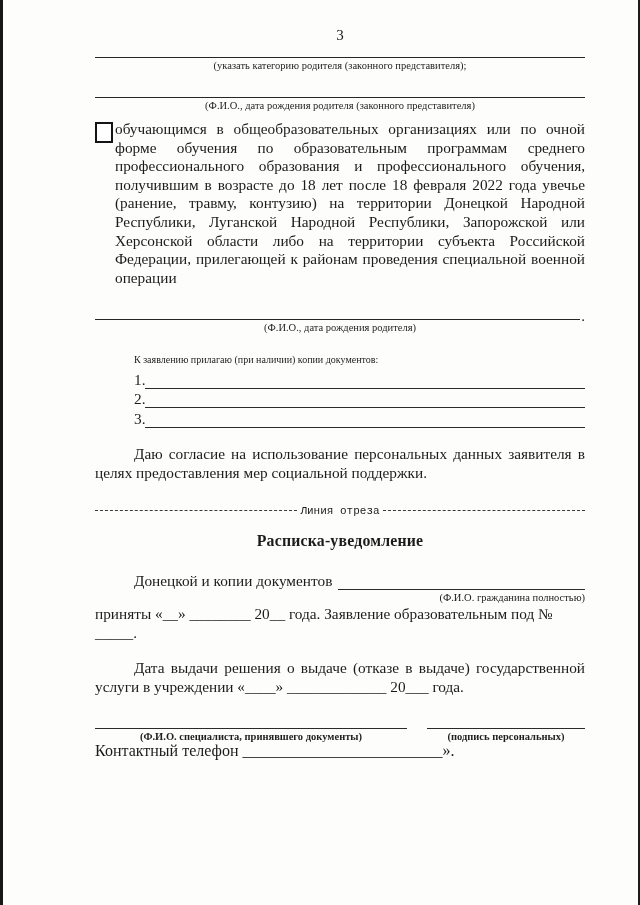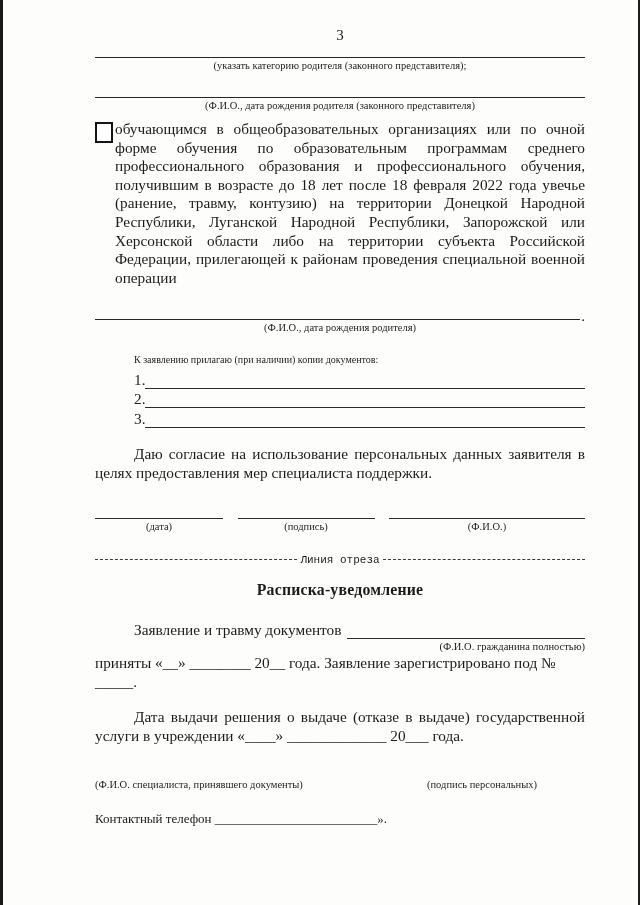--- a/index.html
+++ b/index.html
@@ -83,26 +83,26 @@
     margin-left:235px;width:255px;
   }
   .receipt-line2{margin-top:1px;font-size:15.3px;line-height:19.5px;}
 
   .decision{
     margin-top:15px;font-size:15.3px;line-height:19.5px;
     text-indent:39px;text-align:justify;text-align-last:left;font-family:Liberation Serif, serif;
   }
 
   .spec-row{display:flex;justify-content:space-between;margin-top:31px;}
-  .spec-col{display:flex;}
+  .spec-col{display:flex;flex-direction:column;font-weight:bold;}
   .spec-col .rule{border-bottom:1.5px solid #2a2a2a;}
   .spec-fio{width:312px;}
   .spec-sign{width:158px;}
 
-  .contact{margin-top:21px;font-size:13px;}
+  .contact{font-size:16px;}
 </style>
 </head>
 <body>
 
 <div class="page">
   <div class="edge-left"></div>
   <div class="edge-right"></div>
 
   <div class="content">
 
@@ -136,51 +136,37 @@
     </div>
     <div class="attach-item">
       <span class="num">2.</span>
       <div class="rule"></div>
     </div>
     <div class="attach-item">
       <span class="num">3.</span>
       <div class="rule"></div>
     </div>
 
-    <div class="consent">Даю согласие на использование персональных данных заявителя в целях предоставления мер специалиста поддержки.</div>
+    <div class="consent">Даю согласие на использование персональных данных заявителя в целях предоставления мер социальной поддержки.</div>
 
-    <div class="sig-row">
-      <div class="sig-col sig-date">
-        <div class="rule"></div>
-        <div class="caption">(дата)</div>
-      </div>
-      <div class="sig-col sig-sign">
-        <div class="rule"></div>
-        <div class="caption">(подпись)</div>
-      </div>
-      <div class="sig-col sig-fio">
-        <div class="rule"></div>
-        <div class="caption">(Ф.И.О.)</div>
-      </div>
-    </div>
 
     <div class="cut-row">
       <div class="cut-dash"></div>
       <div class="cut-label">Линия отреза</div>
       <div class="cut-dash"></div>
     </div>
 
     <div class="receipt-title">Расписка-уведомление</div>
 
     <div class="receipt-line1">
-      <span class="lbl">Заявление и травму документов</span>
+      <span class="lbl">Донецкой и копии документов</span>
       <div class="rule"></div>
     </div>
     <div class="receipt-caption">(Ф.И.О. гражданина полностью)</div>
-    <div class="receipt-line2">приняты «__» ________ 20__ года. Заявление зарегистрировано под № _____.</div>
+    <div class="receipt-line2">приняты «__» ________ 20__ года. Заявление образовательным под № _____.</div>
 
     <div class="decision">Дата выдачи решения о выдаче (отказе в выдаче) государственной услуги в учреждении «____» _____________ 20___ года.</div>
 
     <div class="spec-row">
       <div class="spec-col spec-fio">
         <div class="rule"></div>
         <div class="caption">(Ф.И.О. специалиста, принявшего документы)</div>
       </div>
       <div class="spec-col spec-sign">
         <div class="rule"></div>

